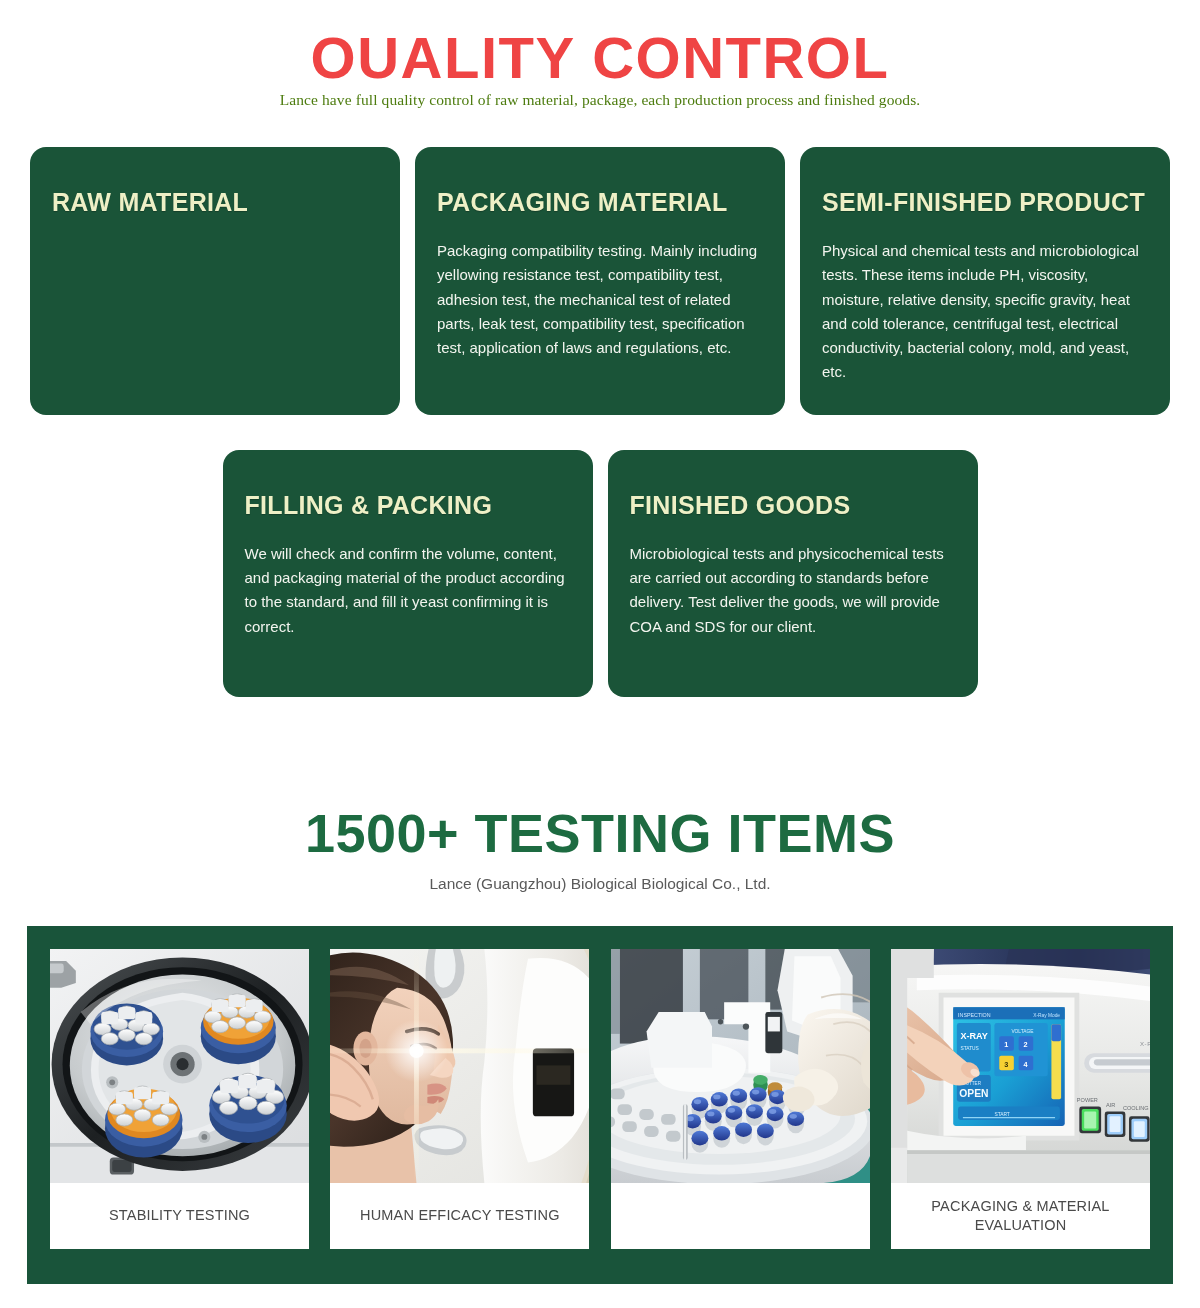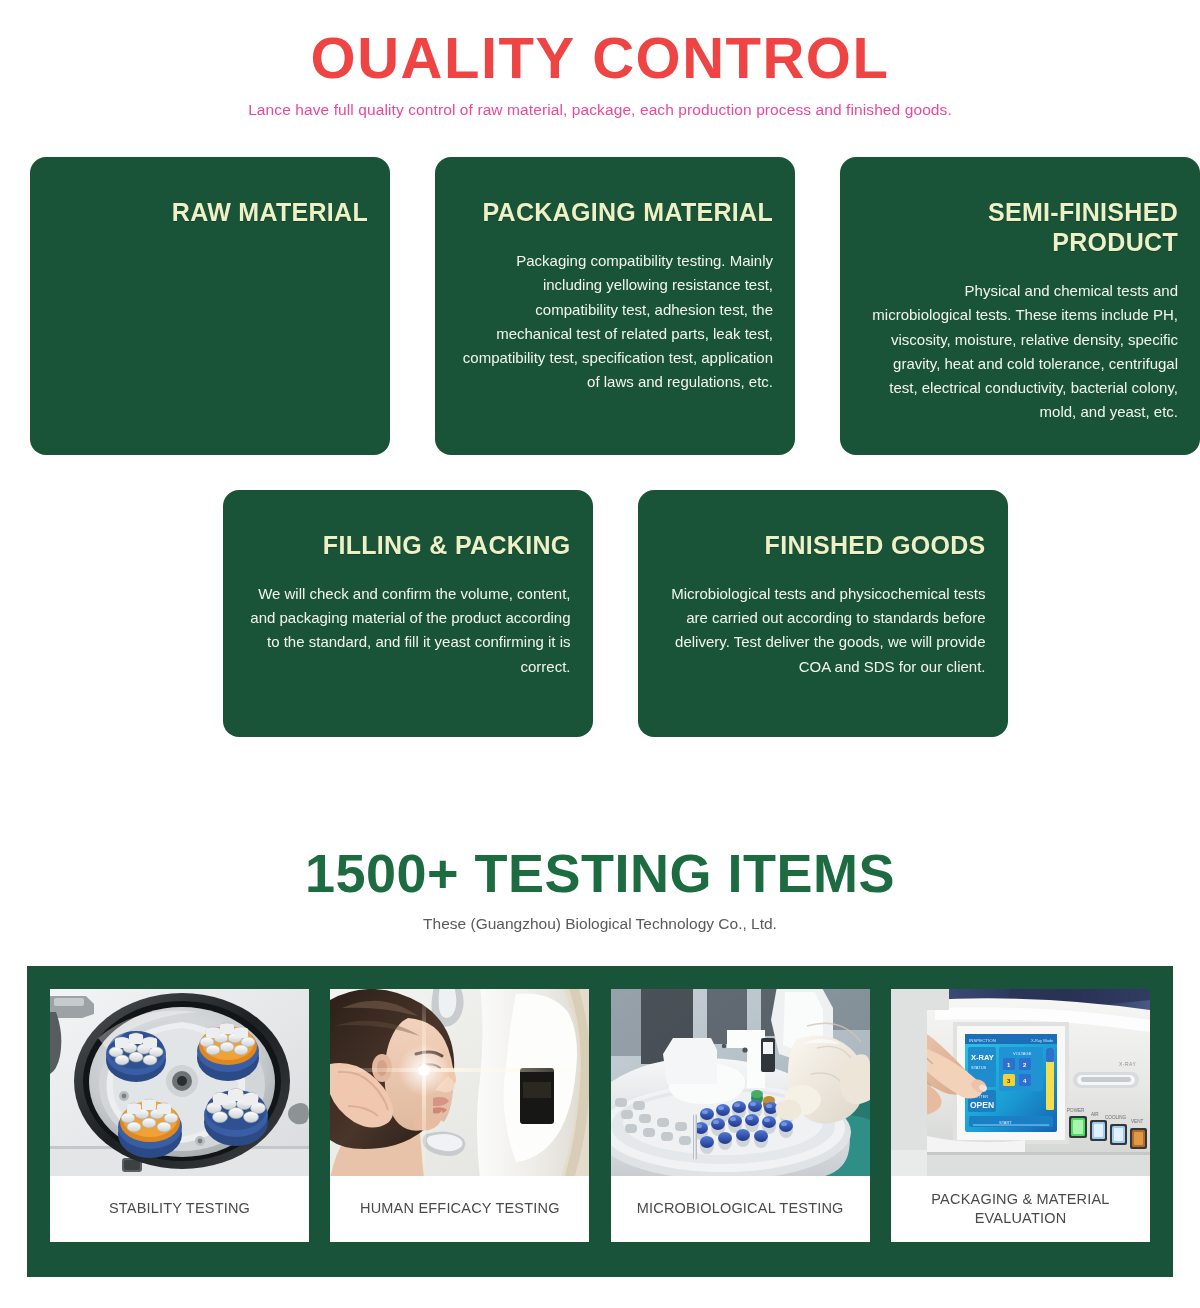--- a/index.html
+++ b/index.html
@@ -27,44 +27,43 @@
   }
   .main-title {
     font-family: "Liberation Sans", sans-serif;
     font-size: 58px;
     font-weight: 700;
     letter-spacing: 1.5px;
     color: #ef4444;
     line-height: 1.12;
   }
   .main-subtitle {
-    margin-top: 10px;
     font-size: 15.5px;
     font-weight: 400;
-    color: #ec4899;
+    color: #4d7c0f;
     letter-spacing: 0.1px;
+    font-family: Liberation Serif, serif;
   }
 
   
   .cards-row {
     display: flex;
     justify-content: center;
     gap: 15px;
   }
   .row-1 { margin-top: 38px; }
   .row-2 { margin-top: 35px; }
 
   .qc-card {
     width: 370px;
     background: #1a5438;
     border-radius: 16px;
     padding: 40px 22px 30px 22px;
-    text-align: right;
+    text-align: left;
     color: #ffffff;
-    margin-left: 30px;
   }
   .row-1 .qc-card { min-height: 247px; }
   .row-2 .qc-card { min-height: 247px; }
 
   .card-title {
     font-size: 25px;
     font-weight: 700;
     letter-spacing: 0.3px;
     color: #eef0c6;
     line-height: 1.2;
@@ -106,21 +105,21 @@
     gap: 10px;
   }
   .gal-item {
     width: 259px;
     background: #ffffff;
     display: flex;
     flex-direction: column;
   }
   .gal-photo {
     width: 100%;
-    height: 187px;
+    height: 234px;
     overflow: hidden;
     position: relative;
     background: #d8dde2;
   }
   .gal-photo svg { display: block; width: 100%; height: 100%; }
   .gal-caption {
     flex: 1;
     min-height: 66px;
     display: flex;
     align-items: center;
@@ -171,21 +170,21 @@
 
     <div class="qc-card">
       <div class="card-title">FINISHED GOODS</div>
       <div class="card-body">Microbiological tests and physicochemical tests are carried out according to standards before delivery. Test deliver the goods, we will provide COA and SDS for our client.</div>
     </div>
 
   </div>
 
   <div class="section2">
     <h2 class="section2-title">1500+ TESTING ITEMS</h2>
-    <p class="section2-subtitle">These (Guangzhou) Biological Technology Co., Ltd.</p>
+    <p class="section2-subtitle">Lance (Guangzhou) Biological Biological Co., Ltd.</p>
   </div>
 
   <div class="gallery-band">
 
     <div class="gal-item">
       <div class="gal-photo">
         <svg viewBox="0 0 259 193" preserveAspectRatio="xMidYMid slice" aria-hidden="true">
           <defs>
             <linearGradient id="g2body" x1="0" y1="0" x2="1" y2="1">
               <stop offset="0" stop-color="#f3f4f5"></stop>
@@ -595,21 +594,20 @@
           <path d="M200 88 q 20 -4 30 8" stroke="#d5ccbd" stroke-width="1.4" fill="none" opacity="0.7"></path>
 
           <path d="M236 74 q 23 -14 23 6 v 34 q -18 10 -28 -4 q -6 -20 5 -36 z" fill="#ece5d8"></path>
 
           <path d="M190 58 q 20 -10 40 0 q -24 -2 -40 0 z" fill="#ffffff" opacity="0.6"></path>
 
           <rect x="82" y="128" width="4" height="46" rx="2" fill="#b9bec2"></rect>
           <rect x="83" y="128" width="1.6" height="46" fill="#eceef0"></rect>
         </svg>
       </div>
-      <div class="gal-caption">MICROBIOLOGICAL TESTING</div>
     </div>
 
     <div class="gal-item">
       <div class="gal-photo">
         <svg viewBox="0 0 259 193" preserveAspectRatio="xMidYMid slice" aria-hidden="true">
           <defs>
             <linearGradient id="g4case" x1="0" y1="0" x2="0" y2="1">
               <stop offset="0" stop-color="#f6f6f5"></stop>
                 <stop offset="0.5" stop-color="#e7e8e6"></stop>
                 <stop offset="1" stop-color="#cfd1cf"></stop>

